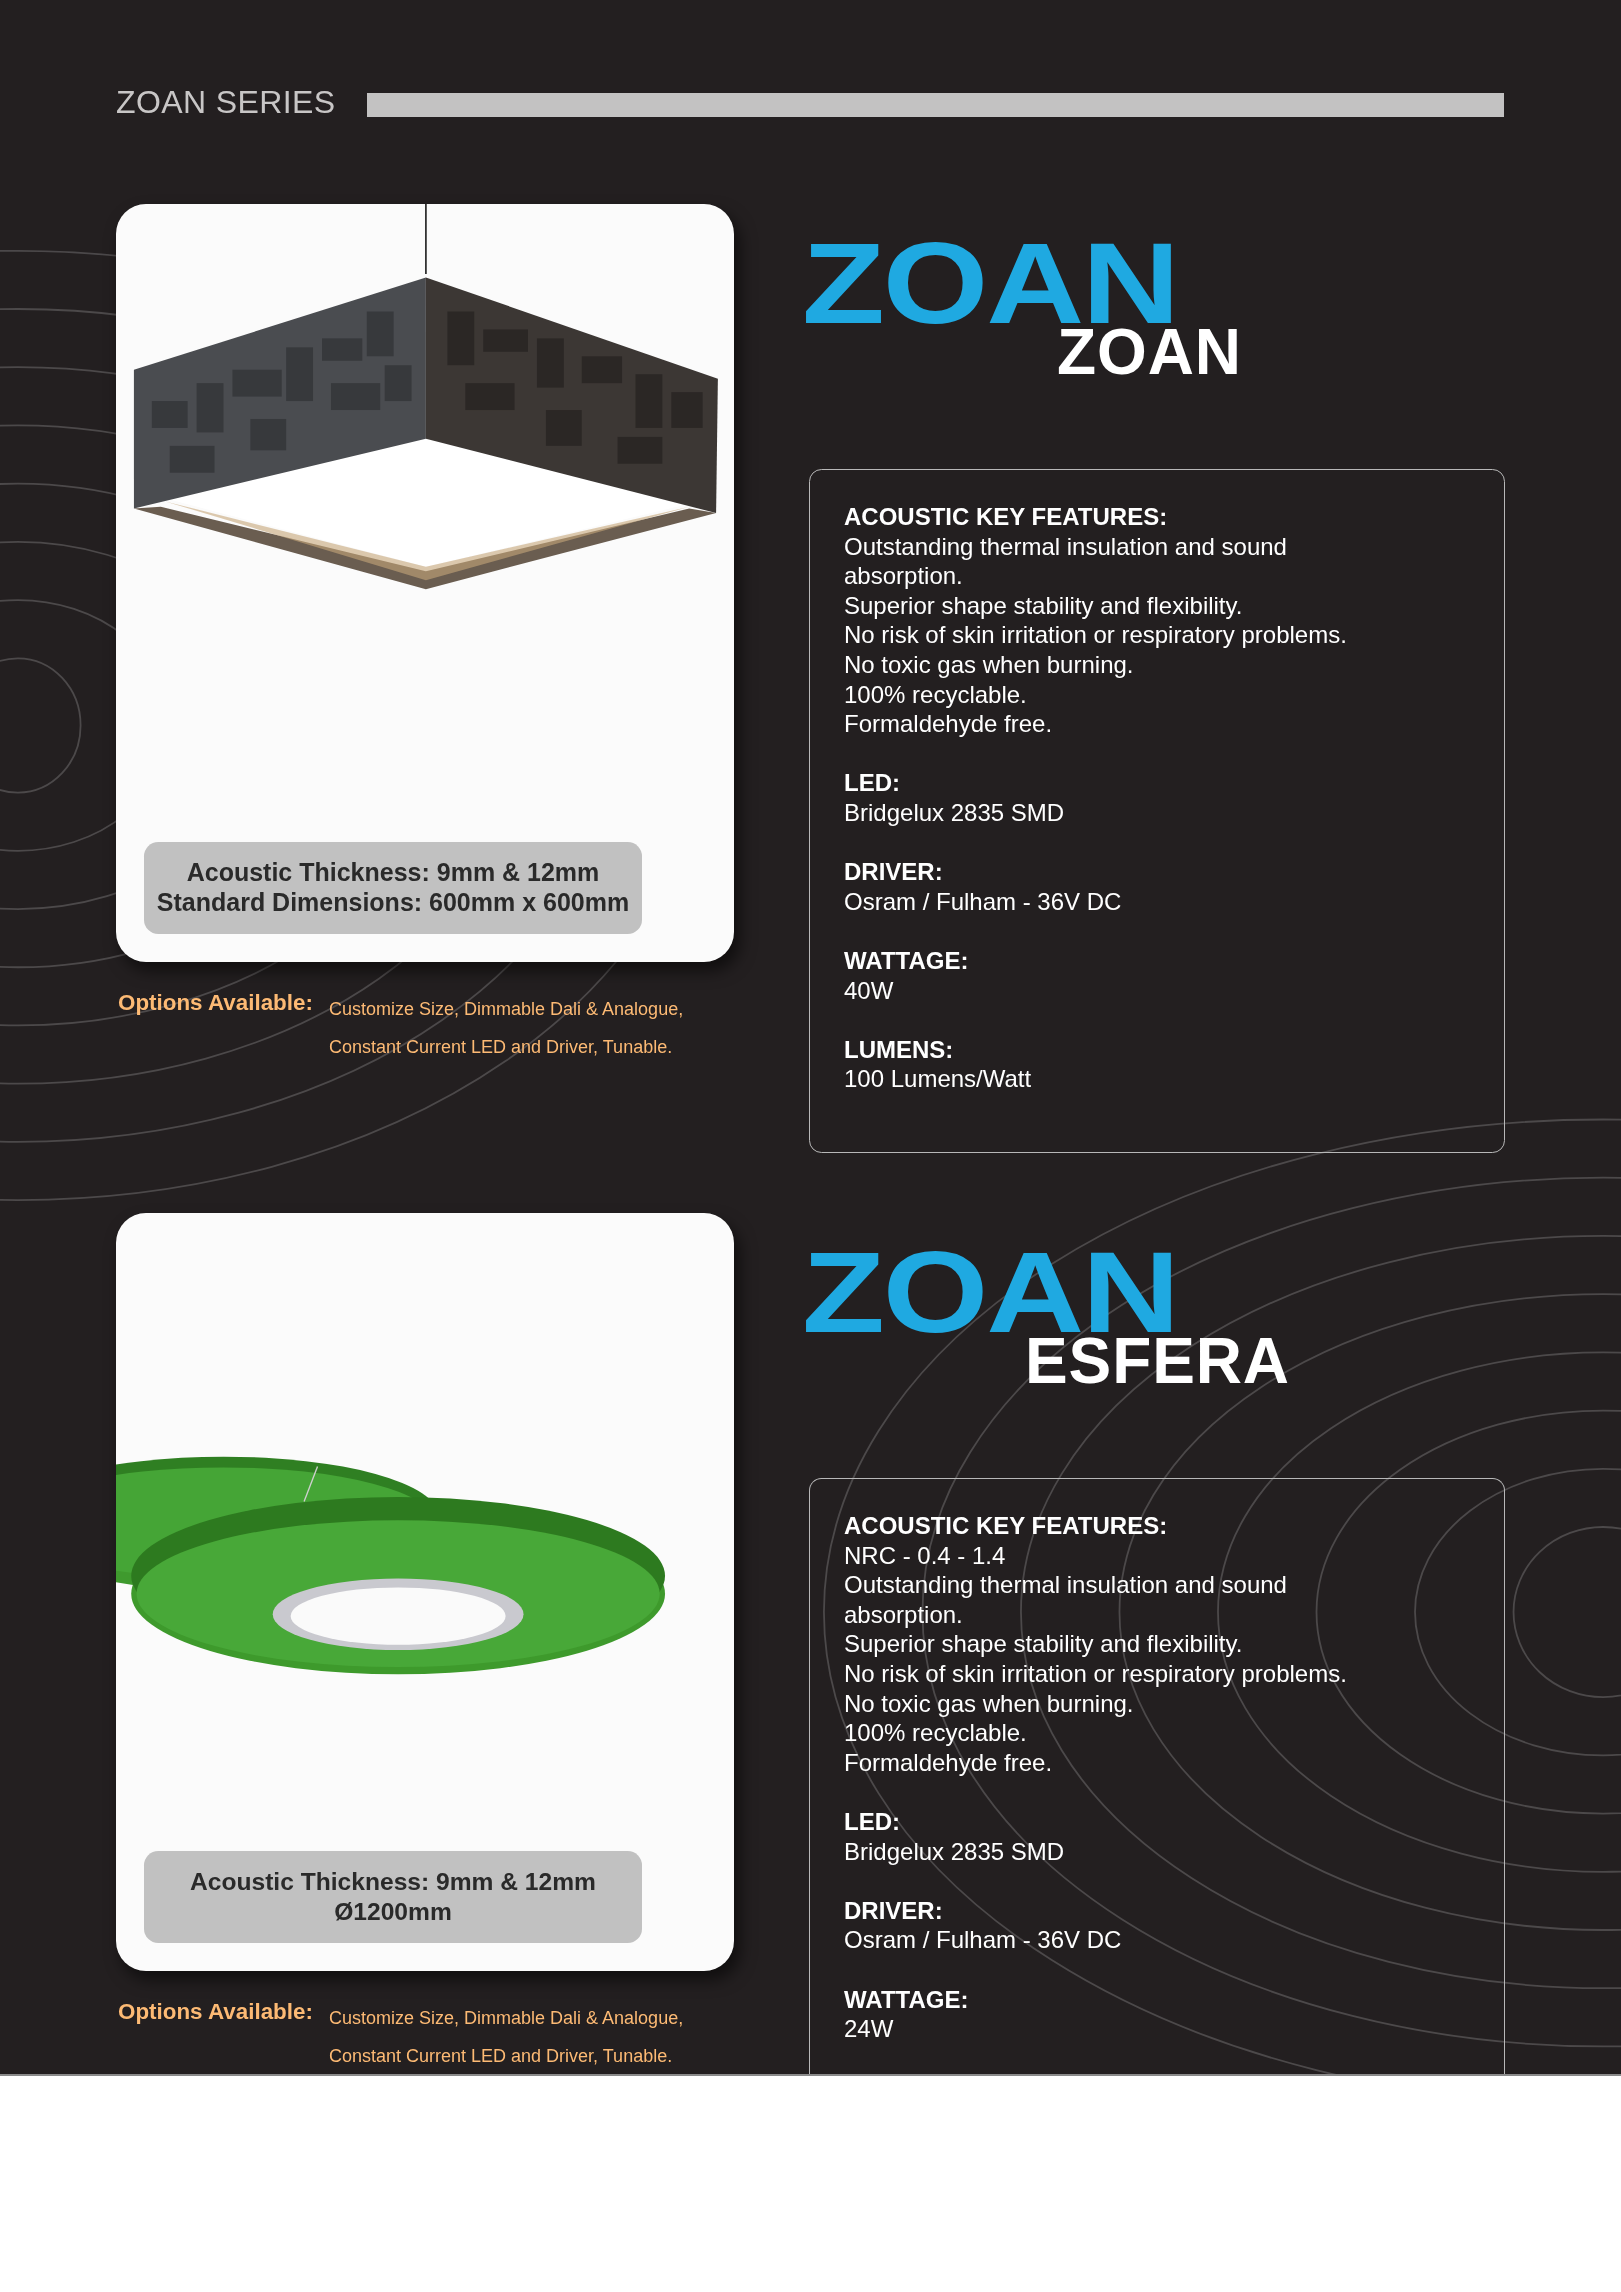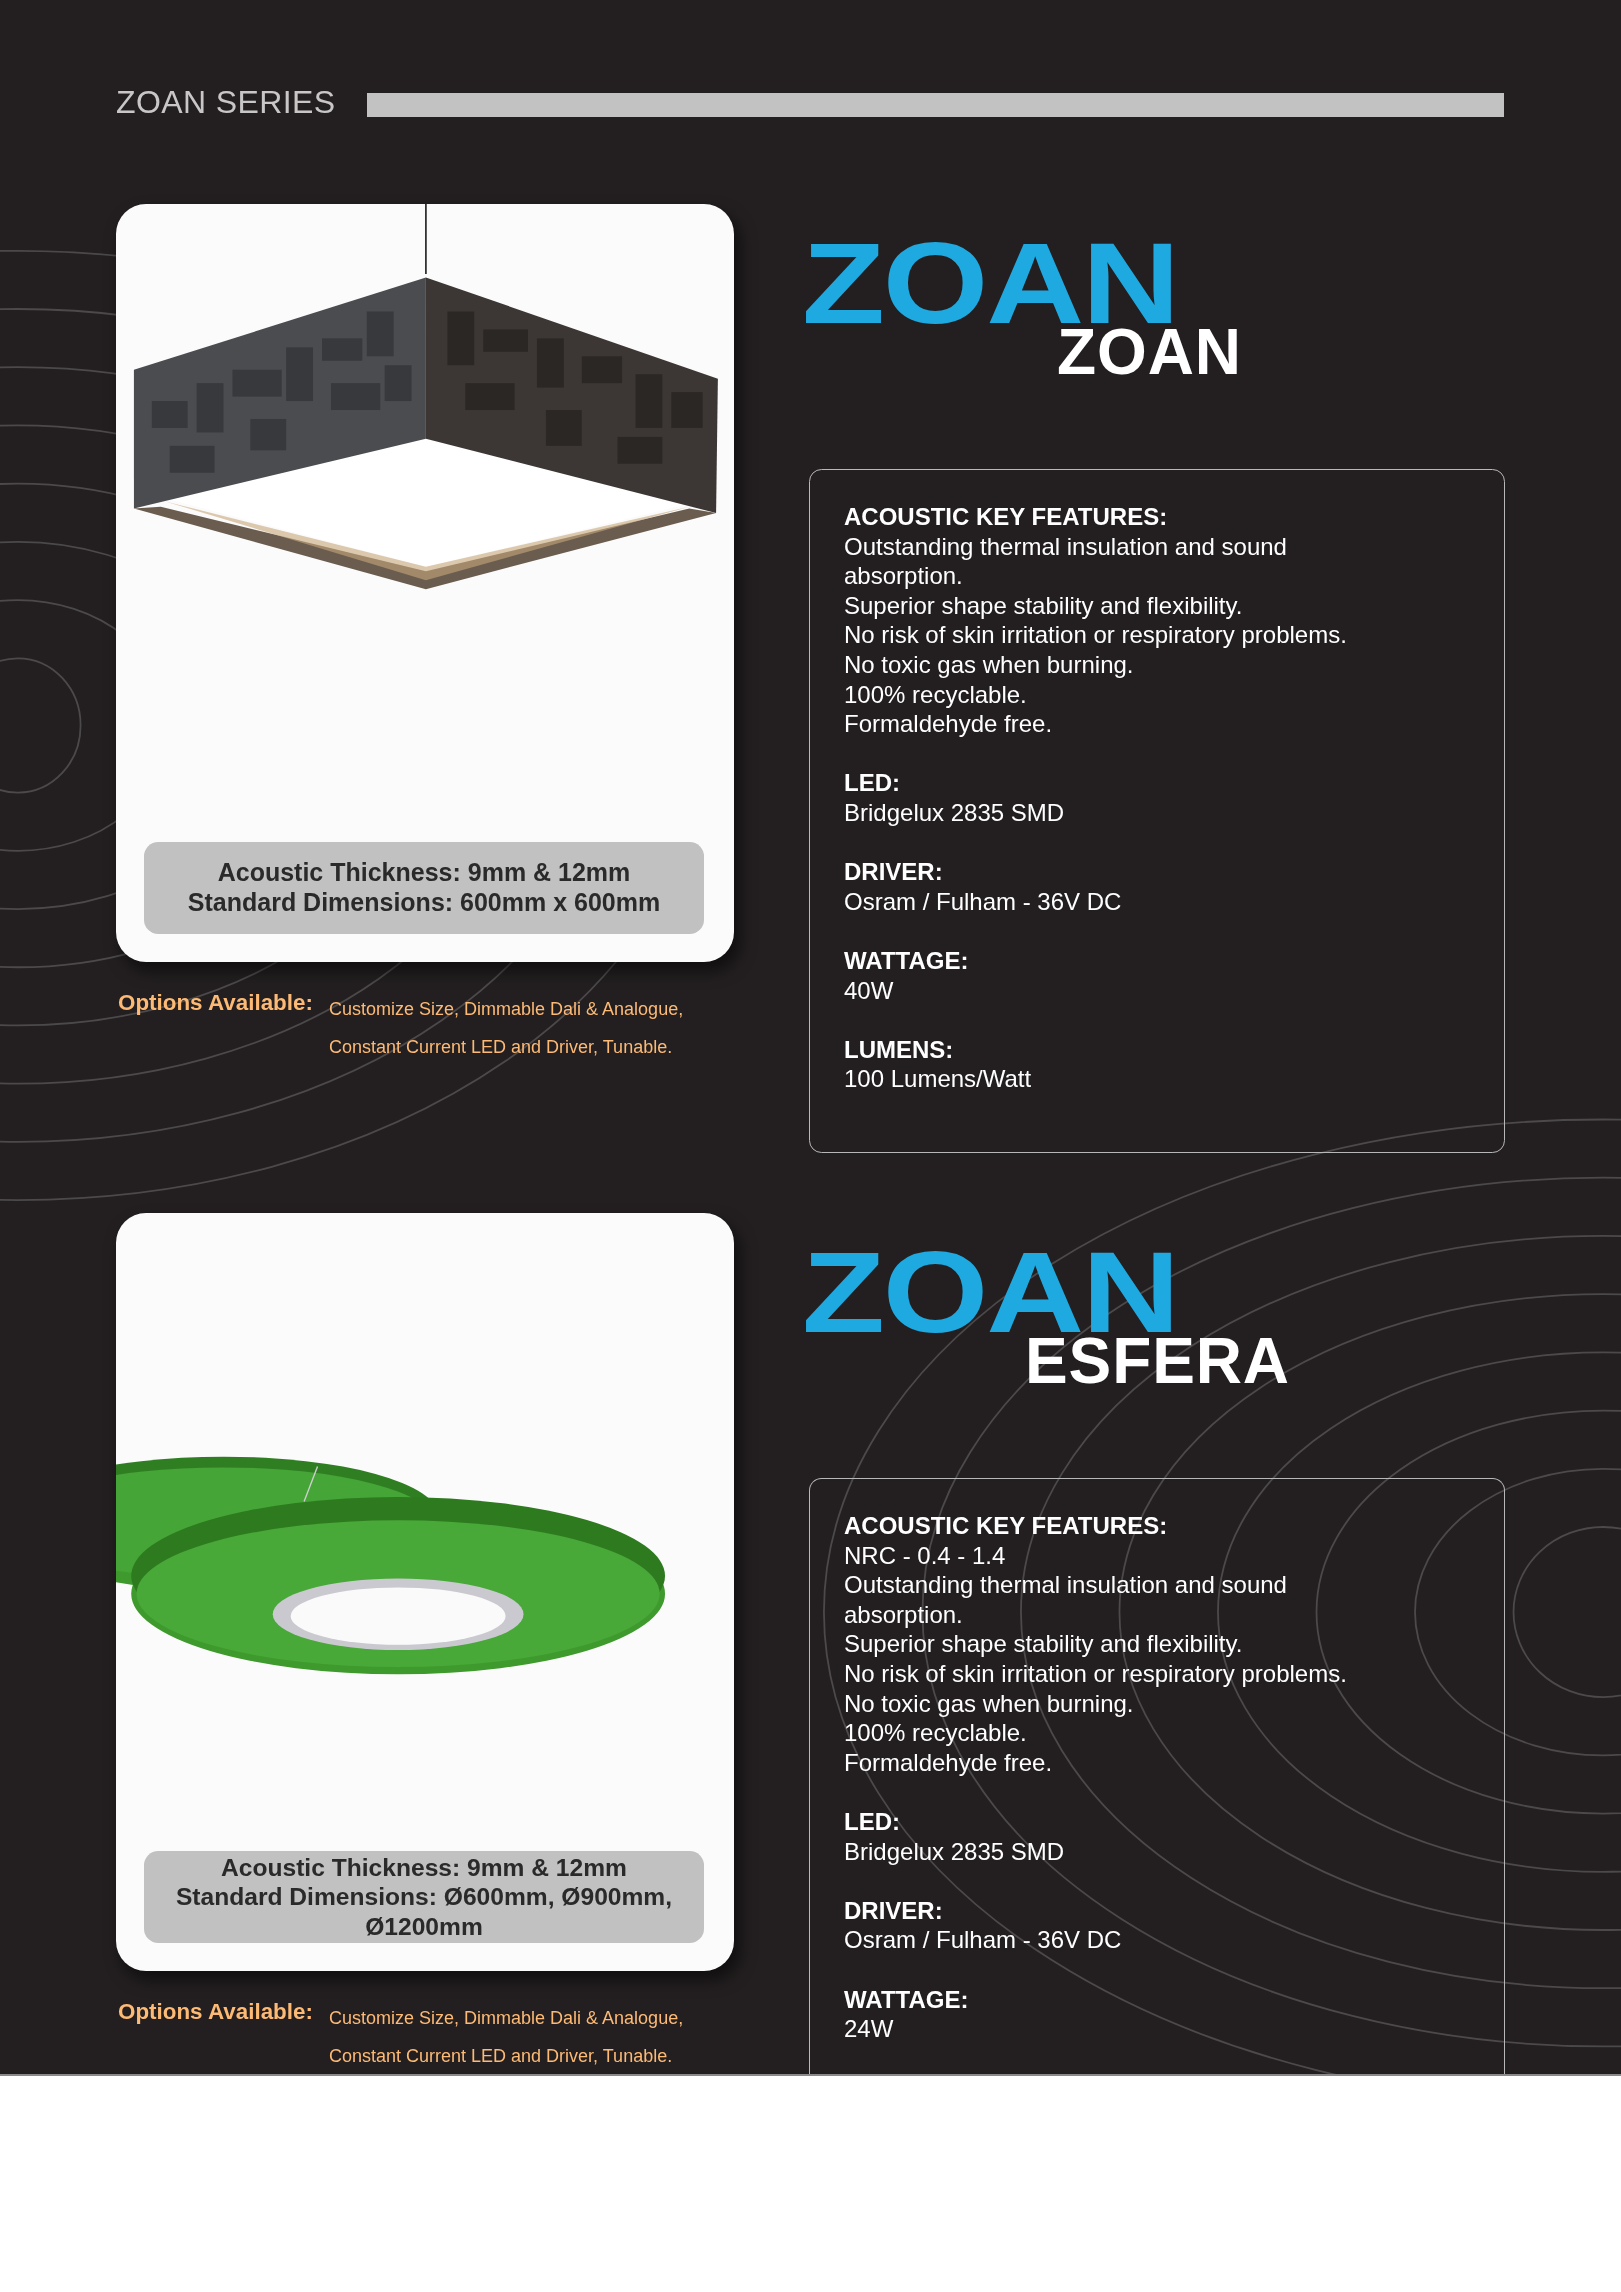--- a/index.html
+++ b/index.html
@@ -31,21 +31,21 @@
 
   .photo-card {
     position: absolute; left: 116px; top: 0; width: 618px; height: 758px;
     background: #fbfbfb; border-radius: 30px;
     box-shadow: 5.4px 9px 16px rgba(0,0,0,0.55);
     overflow: hidden;
   }
   .photo-area { position: absolute; left: 0; top: 0; width: 618px; height: 627px; }
 
   .dim-box {
-    position: absolute; left: 28px; width: 560px;
+    position: absolute; left: 28px; width: 498px;
     background: #c1c1c1; border-radius: 14.3px;
     color: #2a2a2a; font-weight: 700; font-size: 25px; line-height: 29.6px;
     text-align: center; display: flex; flex-direction: column; justify-content: center;
   }
   .p1 .dim-box { top: 638px; height: 92px; }
   .p2 .dim-box { top: 638px; height: 92px; font-size: 24.6px; line-height: 29.6px; }
 
   .options {
     position: absolute; left: 118px; top: 786px; width: 627px;
     display: flex; color: #fdba74;
@@ -194,21 +194,20 @@
 
           <ellipse cx="315" cy="425" rx="298" ry="90" fill="#3e9a2c"></ellipse>
           <ellipse cx="315" cy="405" rx="298" ry="88" fill="#2d7a1f"></ellipse>
           <ellipse cx="315" cy="425" rx="292" ry="82" fill="#48a838"></ellipse>
           <ellipse cx="315" cy="448" rx="140" ry="40" fill="#c9c9cf"></ellipse>
           <ellipse cx="315" cy="450" rx="120" ry="32" fill="#fafafa"></ellipse>
         </svg>
       </div>
       <div class="dim-box">
         <div>Acoustic Thickness: 9mm &amp; 12mm</div>
-        <div>Standard Dimensions: Ø600mm, Ø900mm,</div>
         <div>Ø1200mm</div>
       </div>
     </div>
 
     <div class="options">
       <div class="opt-label">Options Available:</div>
       <div class="opt-text">Customize Size, Dimmable Dali &amp; Analogue, Constant Current  LED and Driver, Tunable.</div>
     </div>
 
     <div class="brand">ZOAN</div>

